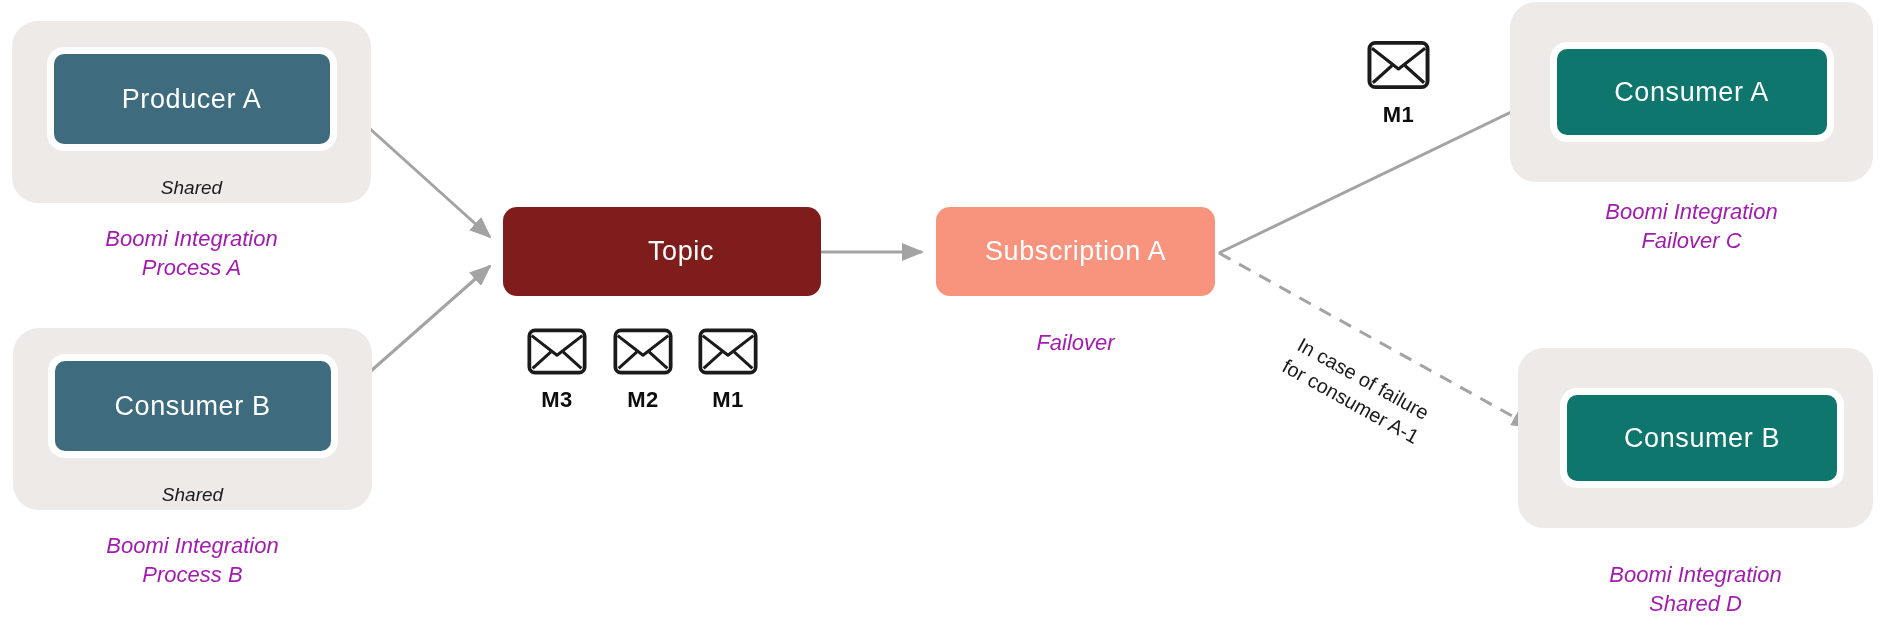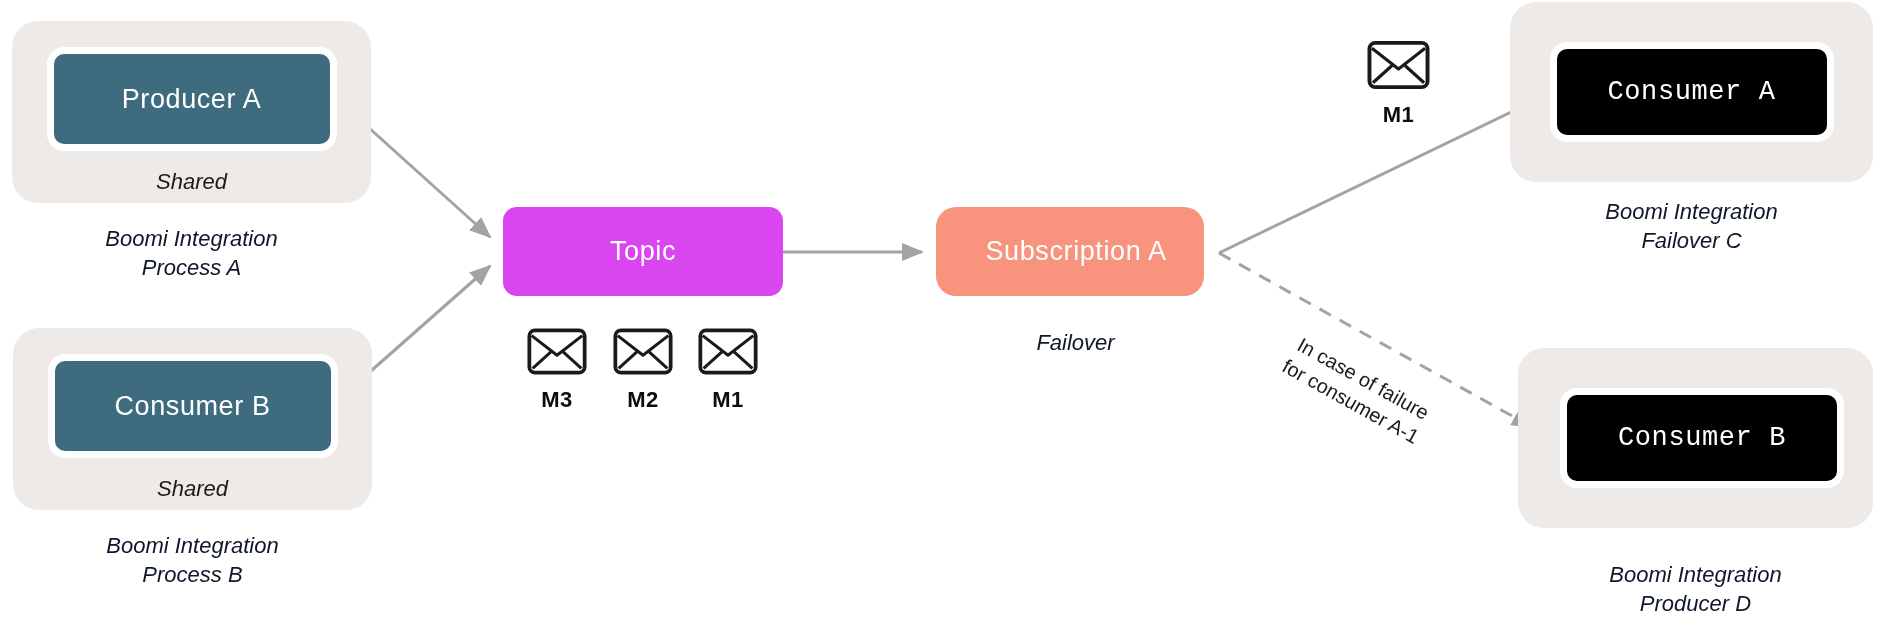--- a/index.html
+++ b/index.html
@@ -17,35 +17,35 @@
   .group.producer { padding-top:26px; }
   .group.consumer { justify-content:center; }
 
   .node {
     display:flex; align-items:center; justify-content:center;
     color:#ffffff; font-size:27px; letter-spacing:0.6px;
     border-radius:12px; box-sizing:content-box; white-space:nowrap;
   }
   .node.framed { border:7px solid #ffffff; border-radius:17px; }
   .node.producer { width:276px; height:90px; background:#3E6C7E; }
-  .node.consumer { width:270px; height:86px; background:#000000;font-family:Liberation Mono, monospace; }
+  .node.consumer { width:270px; height:86px; background:#0f766e; }
   .node.topic {
     position:absolute; left:503px; top:207px; width:280px; height:89px;
-    background:#d946ef; border-radius:14px;
+    background:#7f1d1d; border-radius:14px;padding-left:38px;
   }
   .node.subscription {
-    position:absolute; left:936px; top:207px; width:256px; height:89px;
-    background:#F8937E; border-radius:20px;padding-left:12px;
+    position:absolute; left:936px; top:207px; width:279px; height:89px;
+    background:#F8937E; border-radius:14px;
   }
 
-  .tag { font-style:italic; font-size:22px; color:#1b1b1b; margin-top:18px; }
+  .tag { font-style:italic; font-size:19px; color:#1b1b1b; margin-top:26px; }
 
   .caption {
     position:absolute; text-align:center; font-style:italic;
-    font-size:22px; color:#0f172a; line-height:1.32;
+    font-size:22px; color:#a21caf; line-height:1.32;
   }
   .caption span { display:block; }
 
   .message {
     position:absolute; display:flex; flex-direction:column;
     align-items:center; gap:12px;
   }
   .message .env { width:60px; height:47px; }
   .message.delivered .env { width:63px; height:50px; }
   .message .mlabel {
@@ -163,16 +163,16 @@
     <span>Failover C</span>
   </div>
 
   <div class="group consumer" style="left:1518px; top:348px; width:355px; height:180px;padding-left:13px;">
     <div class="node consumer framed">
       <span>Consumer B</span>
     </div>
   </div>
   <div class="caption" style="left:1518px; top:560px; width:355px;">
     <span>Boomi Integration</span>
-    <span>Producer D</span>
+    <span>Shared D</span>
   </div>
 
 </div>
 
 </body></html>

